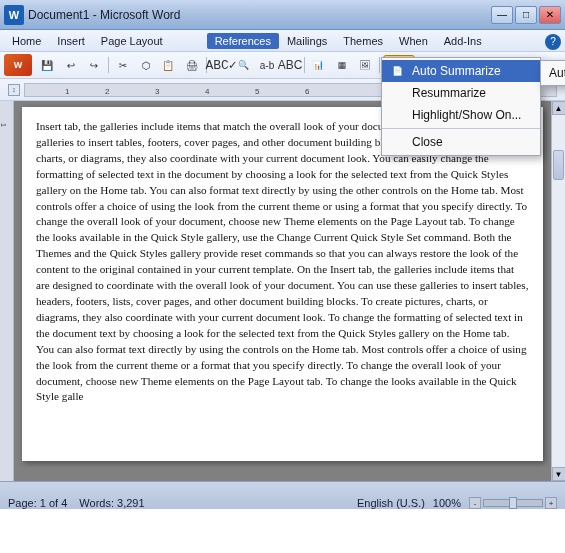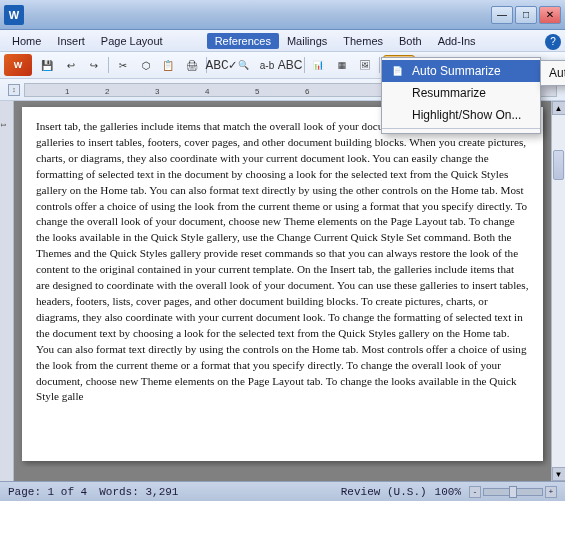--- a/index.html
+++ b/index.html
@@ -165,30 +165,29 @@
       top: 10%;
       left: 1px; right: 1px;
       height: 30px;
       background: linear-gradient(to bottom, #d0d8ec, #b8c4dc);
       border: 1px solid #9aa8c4;
       border-radius: 2px;
     }
 
     
     .status-bar {
-      height: 20px;
+      height: 28px;
       background: linear-gradient(to bottom, #c8d4e8, #b4c4dc);
       border-top: 1px solid #90a0bc;
       display: flex;
-      align-items: center;
+      align-items: flex-end;
       padding: 0 8px;
       font-size: 11px;
       color: #1a1a3a;
       gap: 12px;
-      font-family: Liberation Mono, monospace;
     }
     .status-right {
       margin-left: auto;
       display: flex;
       align-items: center;
       gap: 8px;
     }
 
     
     .dropdown-container {
@@ -247,36 +246,37 @@
     }
   </style>
 </head>
 <body>
 
 <div class="title-bar">
   <div class="title-bar-left">
     <div class="title-bar-icon">
       <span style="font-size:11px;font-weight:bold;color:#fff;">W</span>
     </div>
+    <span class="title-bar-text">Document1 - Microsoft Word</span>
   </div>
   <div class="title-bar-controls">
     <div class="win-btn">—</div>
     <div class="win-btn">□</div>
     <div class="win-btn close">✕</div>
   </div>
 </div>
 
 <div class="menu-bar">
   <span class="menu-item">Home</span>
   <span class="menu-item">Insert</span>
   <span class="menu-item">Page Layout</span>
   <span class="menu-item active" style="position:relative;margin-left:36px;">References</span>
   <span class="menu-item">Mailings</span>
   <span class="menu-item">Themes</span>
-  <span class="menu-item">Both</span>
+  <span class="menu-item">When</span>
   <span class="menu-item">Add-Ins</span>
   <span style="margin-left:auto;">
     <span style="width:16px;height:16px;border-radius:50%;background:#1a5fb4;color:white;font-size:10px;display:inline-flex;align-items:center;justify-content:center;">?</span>
   </span>
 </div>
 
 <div class="toolbar-area">
   <div class="toolbar-row">
 
     <div style="width:28px;height:22px;background:linear-gradient(135deg,#e06020,#c03010);border-radius:3px;display:flex;align-items:center;justify-content:center;margin-right:4px;cursor:pointer;">
@@ -328,20 +328,24 @@
             <span>Resummarize</span>
           </div>
 
           <div class="dropdown-item">
             <div class="dropdown-icon"></div>
             <span>Highlight/Show On...</span>
           </div>
 
           <div class="dropdown-separator"></div>
 
+          <div class="dropdown-item">
+            <div class="dropdown-icon"></div>
+            <span>Close</span>
+          </div>
         </div>
       </div>
     </div>
   </div>
 </div>
 
 <div class="context-bar">
   <div style="width:12px;height:12px;border:1px solid #90a0bc;background:#e0e8f4;cursor:pointer;display:flex;align-items:center;justify-content:center;">
     <span style="font-size:7px;">↕</span>
   </div>
@@ -380,21 +384,21 @@
       <div class="scroll-thumb"></div>
     </div>
     <div class="scroll-btn">▼</div>
   </div>
 </div>
 
 <div class="status-bar">
   <span>Page: 1 of 4</span>
   <span>Words: 3,291</span>
   <div class="status-right">
-    <span>Review (U.S.)</span>
+    <span>English (U.S.)</span>
     <span>100%</span>
 
     <div style="display:flex;align-items:center;gap:2px;">
       <div style="width:12px;height:12px;background:#c8d0e0;border:1px solid #90a0bc;cursor:pointer;display:flex;align-items:center;justify-content:center;font-size:8px;">-</div>
       <div style="width:60px;height:8px;background:#b8c4d4;border:1px solid #8898b8;position:relative;">
         <div style="position:absolute;top:50%;left:50%;transform:translate(-50%,-50%);width:8px;height:12px;background:#d0d8e8;border:1px solid #8090b0;"></div>
       </div>
       <div style="width:12px;height:12px;background:#c8d0e0;border:1px solid #90a0bc;cursor:pointer;display:flex;align-items:center;justify-content:center;font-size:8px;">+</div>
     </div>
   </div>

